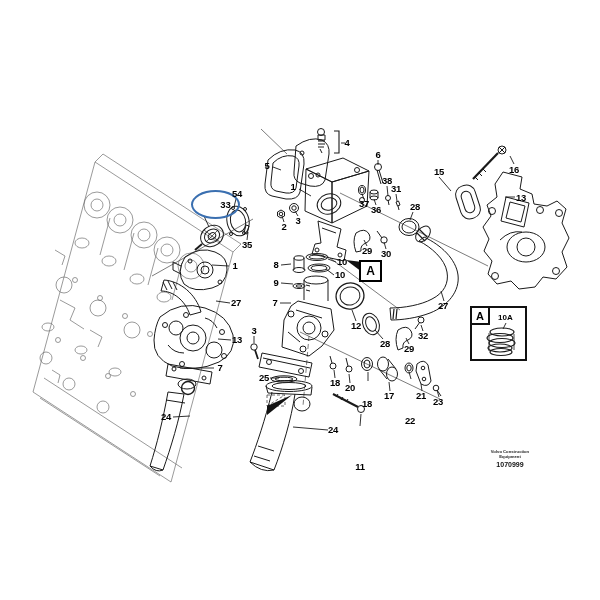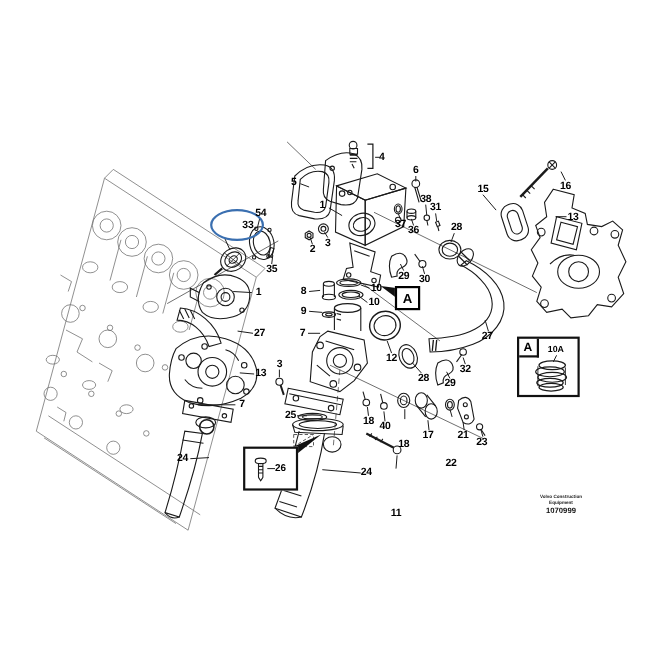--- a/index.html
+++ b/index.html
@@ -301,28 +301,20 @@
       <path d="M34,15 L31,21" stroke-width="0.9"></path>
       <ellipse cx="30" cy="24" rx="12" ry="4"></ellipse>
       <ellipse cx="28" cy="30" rx="13" ry="4.5"></ellipse>
       <ellipse cx="30" cy="35" rx="13" ry="4.5"></ellipse>
       <ellipse cx="28" cy="40" rx="12" ry="4"></ellipse>
       <ellipse cx="29" cy="44" rx="11" ry="3.5"></ellipse>
       <path d="M17,25 V43 M42,26 V42" stroke-width="0.8"></path>
     </svg>
   </div>
 
-  <div id="screw-box">
-    <svg width="42" height="32" viewBox="0 0 42 32" style="position:absolute;left:2px;top:2px;" stroke="#1a1a1a" fill="none" stroke-width="1">
-      <ellipse cx="12" cy="9" rx="5" ry="2.5"></ellipse>
-      <path d="M10,11 V24 M14,11 V24 M10,14 h4 M10,17 h4 M10,20 h4 M10,24 L12,27 L14,24"></path>
-      <path d="M18,16 H25" stroke-width="0.9"></path>
-    </svg>
-    <span class="part-label">26</span>
-  </div>
 
   <div id="footer-note">
     <div class="brand">Volvo Construction Equipment</div>
     <div class="fig">1070999</div>
   </div>
 
   <div id="callout-layer">
       <span class="callout" style="left: 267px; top: 166px;">5</span>
       <span class="callout" style="left: 347px; top: 143px;">4</span>
       <span class="callout" style="left: 378px; top: 155px;">6</span>
@@ -349,21 +341,21 @@
       <span class="callout" style="left: 275px; top: 303px;">7</span>
       <span class="callout" style="left: 342px; top: 262px;">10</span>
       <span class="callout" style="left: 340px; top: 275px;">10</span>
       <span class="callout" style="left: 367px; top: 251px;">29</span>
       <span class="callout" style="left: 386px; top: 254px;">30</span>
       <span class="callout" style="left: 254px; top: 331px;">3</span>
       <span class="callout" style="left: 356px; top: 326px;">12</span>
       <span class="callout" style="left: 385px; top: 344px;">28</span>
       <span class="callout" style="left: 264px; top: 378px;">25</span>
       <span class="callout" style="left: 335px; top: 383px;">18</span>
-      <span class="callout" style="left: 350px; top: 388px;">40</span>
+      <span class="callout" style="left: 350px; top: 388px;">20</span>
       <span class="callout" style="left: 367px; top: 404px;">18</span>
       <span class="callout" style="left: 389px; top: 396px;">17</span>
       <span class="callout" style="left: 410px; top: 396px; margin-top: 25px;">22</span>
       <span class="callout" style="left: 421px; top: 396px;">21</span>
       <span class="callout" style="left: 438px; top: 402px;">23</span>
       <span class="callout" style="left: 360px; top: 431px; margin-top: 36px;">11</span>
       <span class="callout" style="left: 423px; top: 336px;">32</span>
       <span class="callout" style="left: 409px; top: 349px;">29</span>
       <span class="callout" style="left: 443px; top: 306px;">27</span>
       <span class="callout" style="left: 333px; top: 430px;">24</span>

